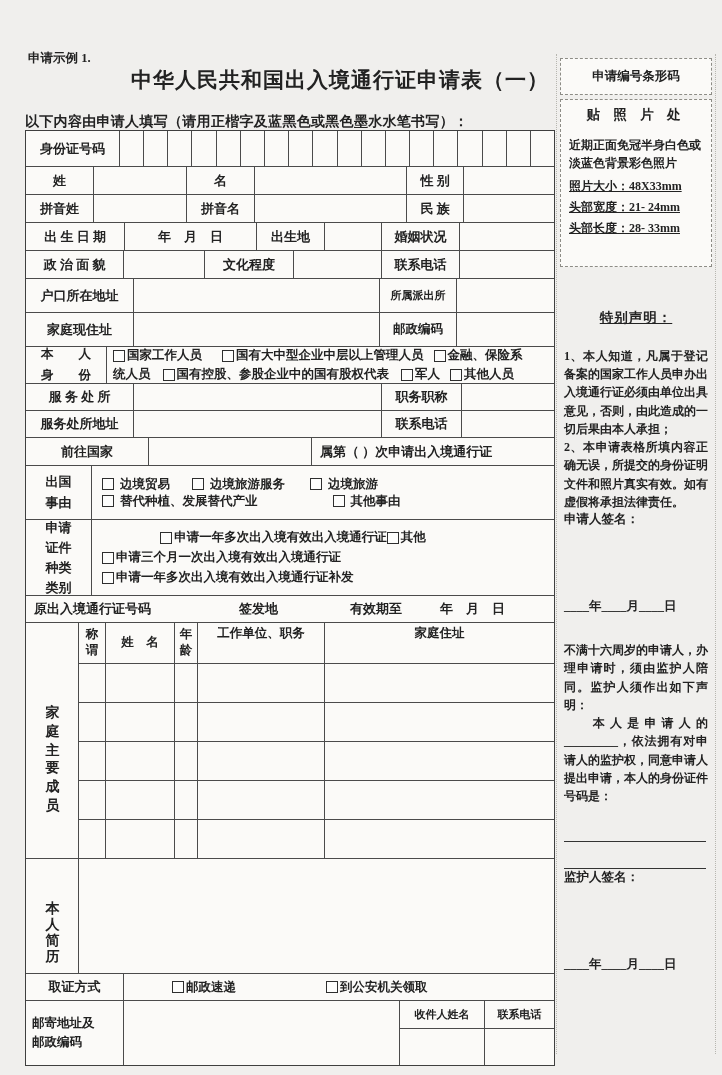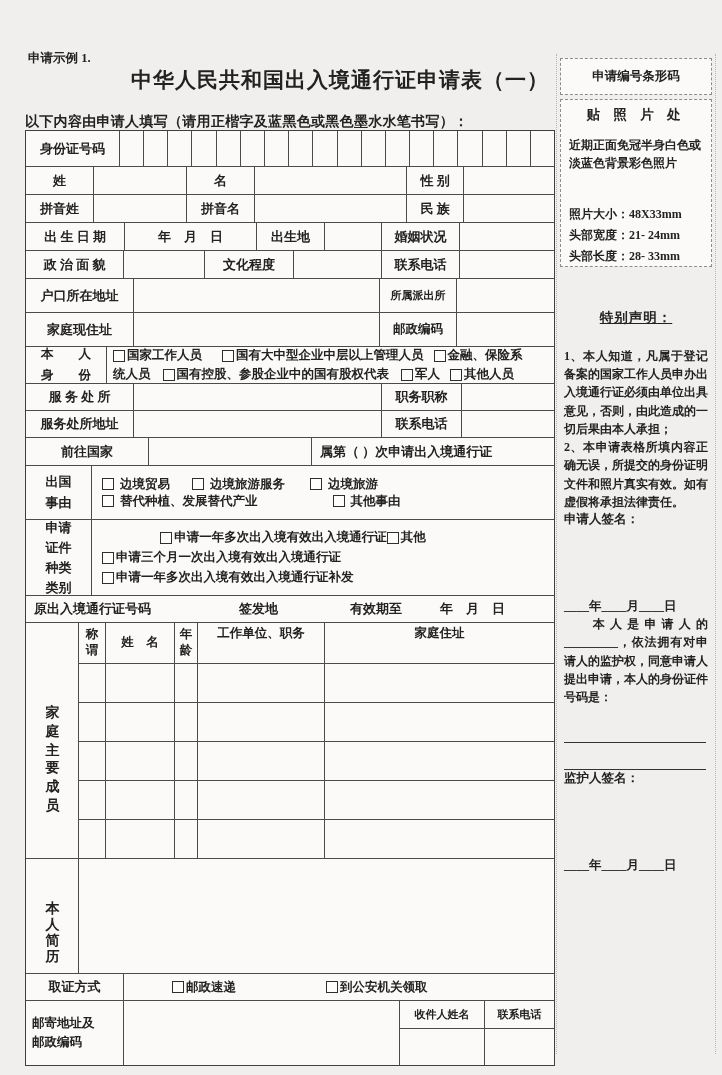--- a/index.html
+++ b/index.html
@@ -42,21 +42,21 @@
   
   .sidebar{position:absolute;left:556px;top:54px;width:160px;height:1000px;
     border-left:1px dotted #b7b6b0;border-right:1px dotted #b7b6b0;box-sizing:border-box;}
   .dashedbox{border:1.5px dashed #8d8c86;box-sizing:border-box;background:#fbfaf8;}
   .barcode-box{margin:4px 3px 0 3px;height:37px;display:flex;align-items:center;justify-content:center;
     font-weight:bold;font-size:12.5px;}
   .photo-box{margin:4px 3px 0 3px;height:168px;padding:6px 8px;}
   .photo-title{text-align:center;font-weight:bold;font-size:13.5px;letter-spacing:5px;}
   .photo-desc{margin-top:12px;font-size:12px;font-weight:600;line-height:1.5;}
   .photo-spec{font-size:12px;font-weight:bold;line-height:1.75;}
-  .photo-specs{margin-top:32px;}
+  .photo-specs{margin-top:4px;text-decoration:underline;}
   .side-lower{padding:0 7px;}
   .decl-title{margin-top:42px;text-align:center;font-weight:bold;font-size:13.5px;
     text-decoration:underline;letter-spacing:1px;}
   .decl-item{margin-top:14px;font-size:12px;font-weight:600;line-height:1.52;text-align:justify;}
   .decl-item + .decl-item{margin-top:0;}
   .sign-label{margin-top:0;font-size:12.5px;font-weight:bold;}
   .date-line{margin-top:70px;font-size:12.5px;font-weight:bold;}
   .guardian-note{margin-top:26px;font-size:12px;font-weight:600;line-height:1.52;text-align:justify;}
   .guardian-stmt{font-size:12px;font-weight:600;line-height:1.52;text-indent:2.4em;text-align:justify;}
   .sig-line{margin-top:36px;border-bottom:1.4px solid #333;width:142px;height:0;}
@@ -439,20 +439,21 @@
     </div>
   </div>
 
   <div class="side-lower">
     <div class="decl-title">特别声明：</div>
     <div class="decl-item" style="margin-top:20px">1、本人知道，凡属于登记备案的国家工作人员申办出入境通行证必须由单位出具意见，否则，由此造成的一切后果由本人承担；</div>
     <div class="decl-item">2、本申请表格所填内容正确无误，所提交的身份证明文件和照片真实有效。如有虚假将承担法律责任。</div>
     <div class="sign-label">申请人签名：</div>
     <div class="date-line">____年____月____日</div>
 
+    <div class="guardian-note">不满十六周岁的申请人，办理申请时，须由监护人陪同。监护人须作出如下声明：</div>
     <div class="guardian-stmt">本人是申请人的_________，依法拥有对申请人的监护权，同意申请人提出申请，本人的身份证件号码是：</div>
     <div class="sig-line"></div>
     <div class="sig-line sig-line2"></div>
     <div class="sign-label">监护人签名：</div>
     <div class="date-line">____年____月____日</div>
   </div>
 
 </aside>
 
 </body></html>

